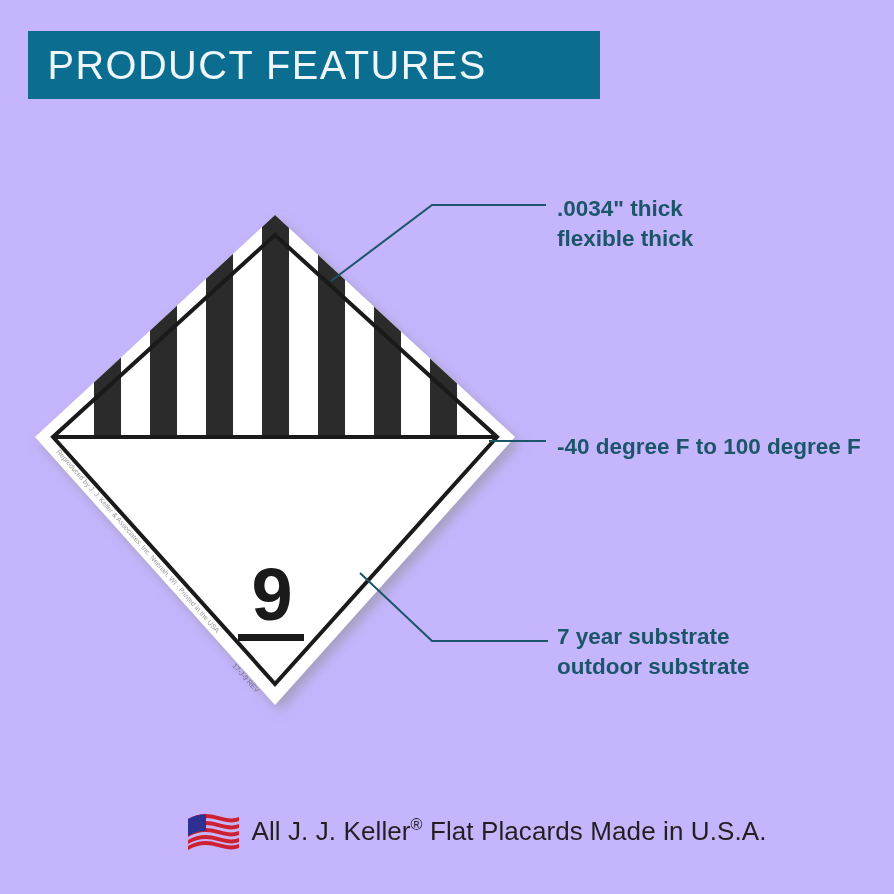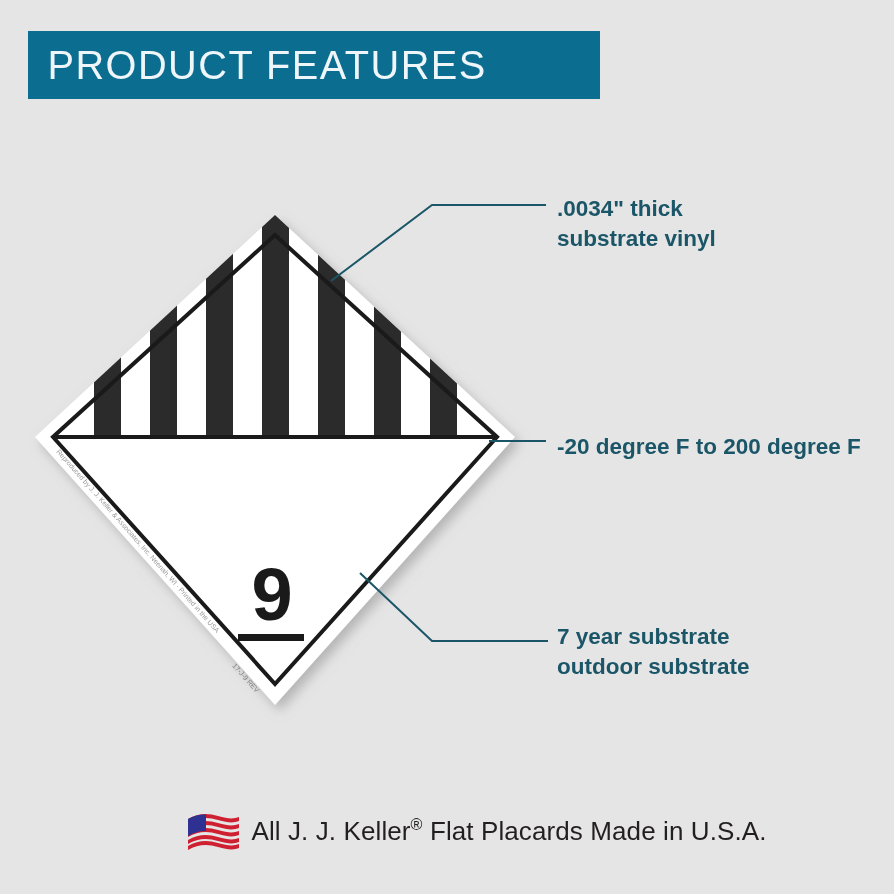--- a/index.html
+++ b/index.html
@@ -11,21 +11,21 @@
     width: 894px;
     height: 894px;
     overflow: hidden;
     font-family: "Liberation Sans", sans-serif;
     -webkit-font-smoothing: antialiased;
   }
   #page {
     position: relative;
     width: 894px;
     height: 894px;
-    background: #e5e5e5;
+    background: #c4b5fd;
   }
 
   
   #header-banner {
     position: absolute;
     left: 28px;
     top: 31px;
     width: 572px;
     height: 68px;
     background: #0b6d8f;
@@ -170,25 +170,25 @@
   </div>
 
   <svg id="leaders" viewBox="0 0 894 894">
     <polyline points="331,281 432,205 546,205" fill="none" stroke="#1b5568" stroke-width="2"></polyline>
     <line x1="489" y1="441" x2="546" y2="441" stroke="#1b5568" stroke-width="2"></line>
     <polyline points="360,573 432,641 548,641" fill="none" stroke="#1b5568" stroke-width="2"></polyline>
   </svg>
 
   <div class="annotation" id="annotation-thickness">
     <span class="line1">.0034" thick</span>
-    <span class="line2">substrate vinyl</span>
+    <span class="line2">flexible thick</span>
   </div>
 
   <div class="annotation" id="annotation-temp">
-    <span class="line1">-20 degree F to 200 degree F</span>
+    <span class="line1">-40 degree F to 100 degree F</span>
   </div>
 
   <div class="annotation" id="annotation-durability">
     <span class="line1">7 year substrate</span>
     <span class="line2">outdoor substrate</span>
   </div>
 
   <div id="footer">
     <svg id="us-flag-icon" viewBox="0 0 54 38">
       <g>

